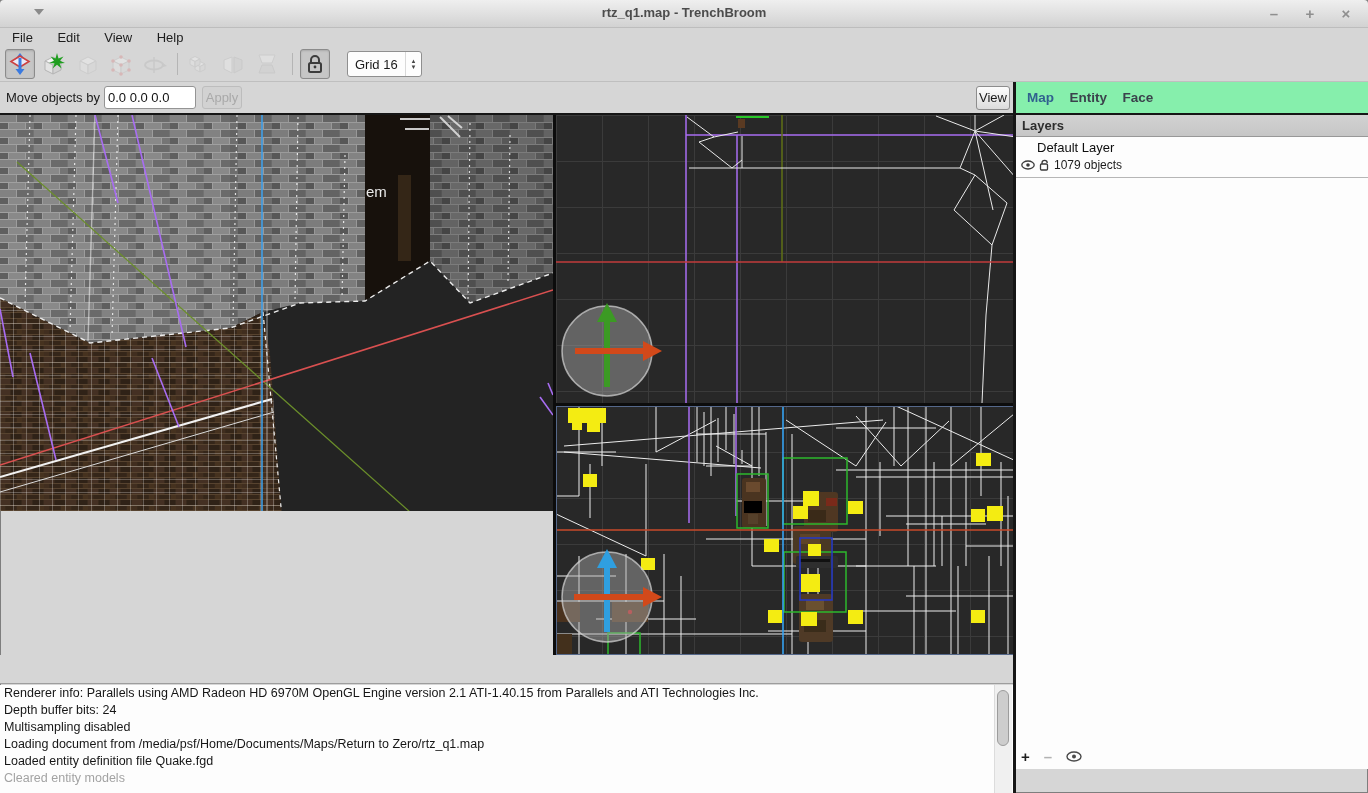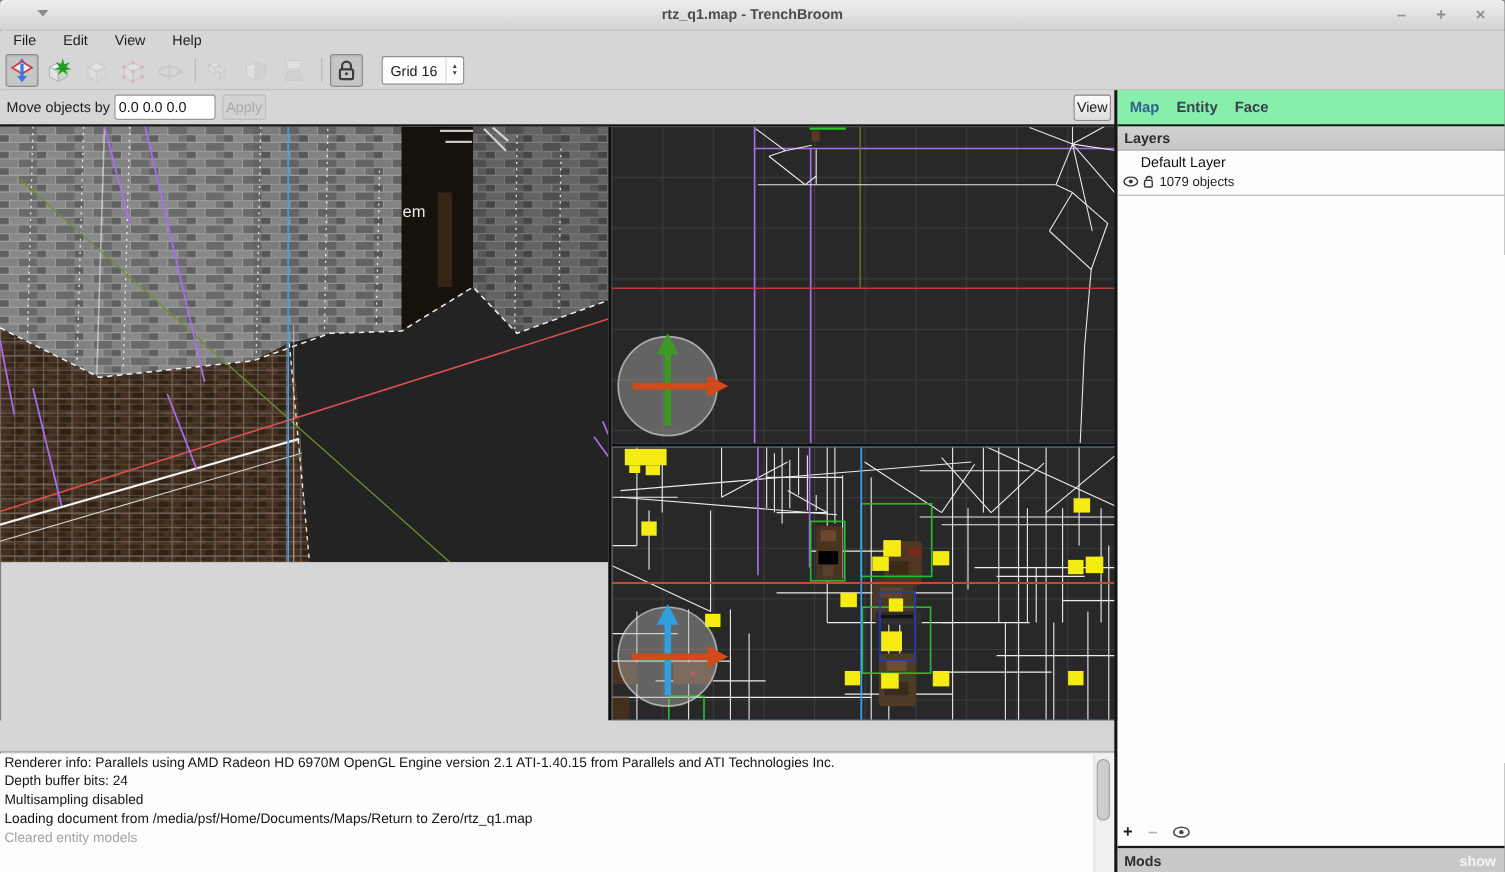--- a/index.html
+++ b/index.html
@@ -404,20 +404,21 @@
 
   <div class="abs ctabbar">
     <span class="ctab sel">Console</span>
     <span class="ctab unsel">Issues</span>
   </div>
   <div class="abs cbody">
     <div class="cline">Renderer info: Parallels using AMD Radeon HD 6970M OpenGL Engine version 2.1 ATI-1.40.15 from Parallels and ATI Technologies Inc.</div>
     <div class="cline">Depth buffer bits: 24</div>
     <div class="cline">Multisampling disabled</div>
     <div class="cline">Loading document from /media/psf/Home/Documents/Maps/Return to Zero/rtz_q1.map</div>
+    <div class="cline">Loaded entity definition file Quake.fgd</div>
     <div class="cline muted">Cleared entity models</div>
   </div>
   <div class="abs cscroll"></div>
   <div class="abs cthumb"></div>
 
   <div class="abs rdiv"></div>
   <div class="abs rtabbar">
     <span class="rtab sel">Map</span>
     <span class="rtab unsel">Entity</span>
     <span class="rtab unsel">Face</span>
@@ -440,18 +441,14 @@
     </div>
     <div class="lbtnrow">
       <span class="plus">+</span>
       <span class="minus">–</span>
       <svg width="16" height="11">
         <ellipse cx="8" cy="5.5" rx="7" ry="4.5" fill="none" stroke="#4a4a4a" stroke-width="1.4"></ellipse>
         <circle cx="8" cy="5.5" r="2" fill="#4a4a4a"></circle>
       </svg>
     </div>
   </div>
-  <div class="abs modsbar">
-    <span class="modslbl">Mods</span>
-    <span class="modsshow">show</span>
-  </div>
 
 </div>
 
 </body></html>

